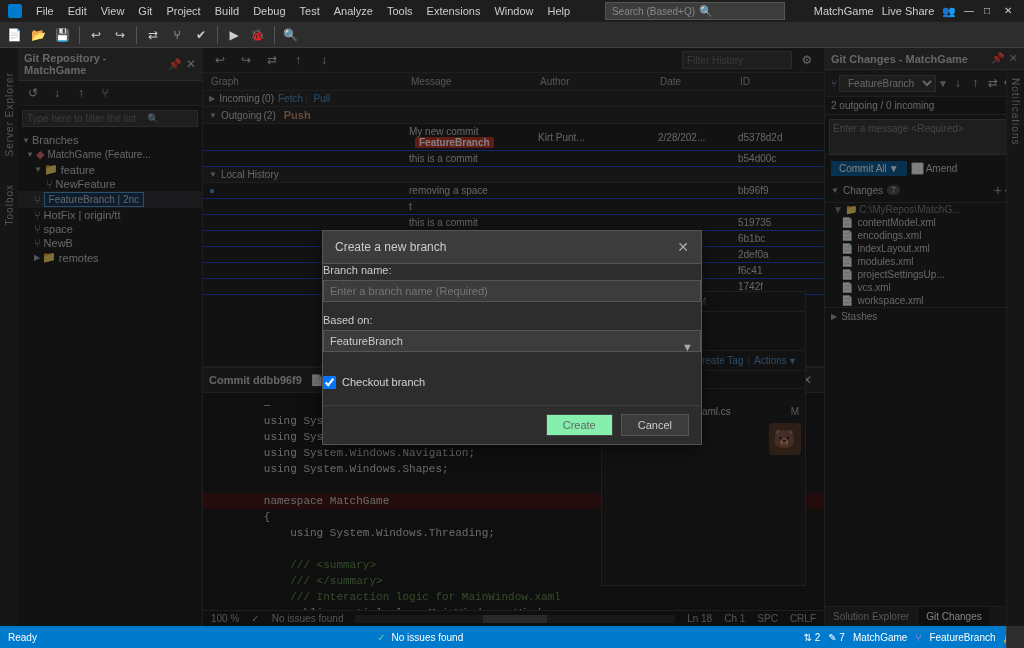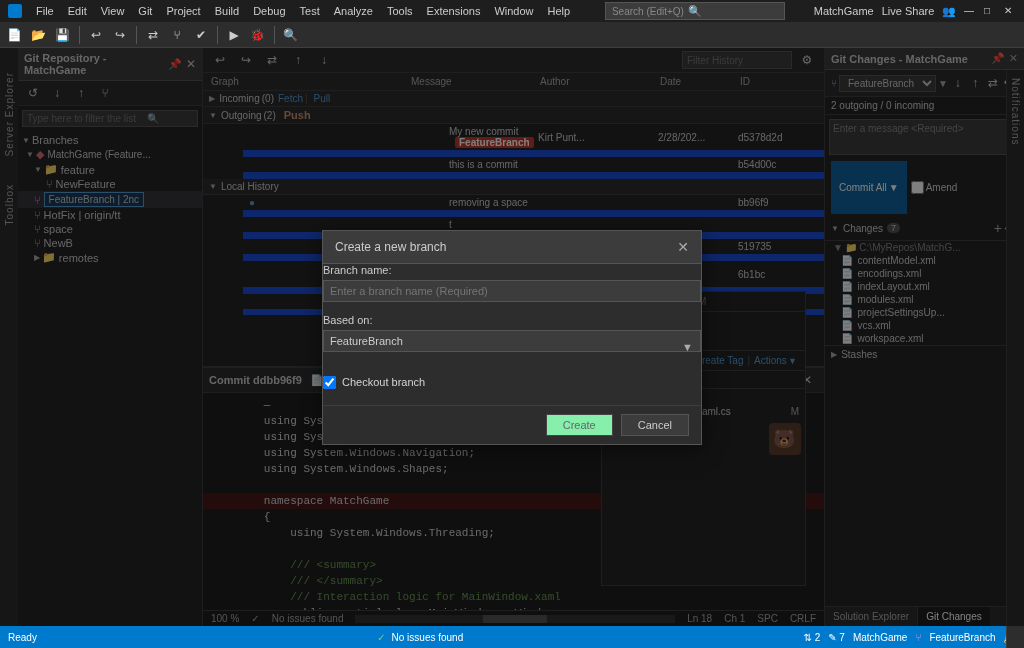--- a/index.html
+++ b/index.html
@@ -201,26 +201,25 @@
       font-size: 10px;
     }
 
     .outgoing-section {
       background: #252526;
     }
     .commit-row {
       display: grid;
       grid-template-columns: 200px 1fr 120px 80px 80px;
       padding: 2px 6px;
-      border-bottom: 7px solid #1d4ed8;
+      border-bottom: 1px solid #1d4ed8;
       font-size: 10px;
       color: #cccccc;
       cursor: pointer;
       align-items: center;
-      margin-left: 40px;
     }
     .commit-badge {
       display: inline-block;
       background: #c0392b;
       color: white;
       padding: 0 4px;
       border-radius: 2px;
       font-size: 10px;
       font-weight: bold;
     }
@@ -320,21 +319,21 @@
 
     .commit-actions {
       display: flex; align-items: center;
       padding: 2px 6px;
       gap: 4px;
     }
     .commit-all-btn {
       background: #0e639c;
       color: white;
       border: none;
-      padding: 21px 8px;
+      padding: 2px 8px;
       font-size: 10px;
       cursor: pointer;
       display: flex; align-items: center; gap: 2px;
     }
     .amend-check { display: flex; align-items: center; gap: 2px; font-size: 10px; }
 
     .changes-section {
       padding: 2px 6px;
       font-size: 10px;
       color: #cccccc;
@@ -530,21 +529,21 @@
       <span class="menu-item">Debug</span>
       <span class="menu-item">Test</span>
       <span class="menu-item">Analyze</span>
       <span class="menu-item">Tools</span>
       <span class="menu-item">Extensions</span>
       <span class="menu-item">Window</span>
       <span class="menu-item">Help</span>
     </div>
   </div>
   <div class="title-bar-search">
-    <span style="color:#888; font-size:10px;">Search (Edit+Q)</span>
+    <span style="color:#888; font-size:10px;">Search (Based+Q)</span>
     <span style="margin-left:4px; color:#888;">🔍</span>
   </div>
   <div class="title-bar-right">
     <span style="color:#ccc; font-size:11px;">MatchGame</span>
     <span style="color:#ccc; font-size:11px; cursor:pointer;">Live Share</span>
     <span style="color:#aaa;">👥</span>
     <span class="win-btn">—</span>
     <span class="win-btn">□</span>
     <span class="win-btn">✕</span>
   </div>

